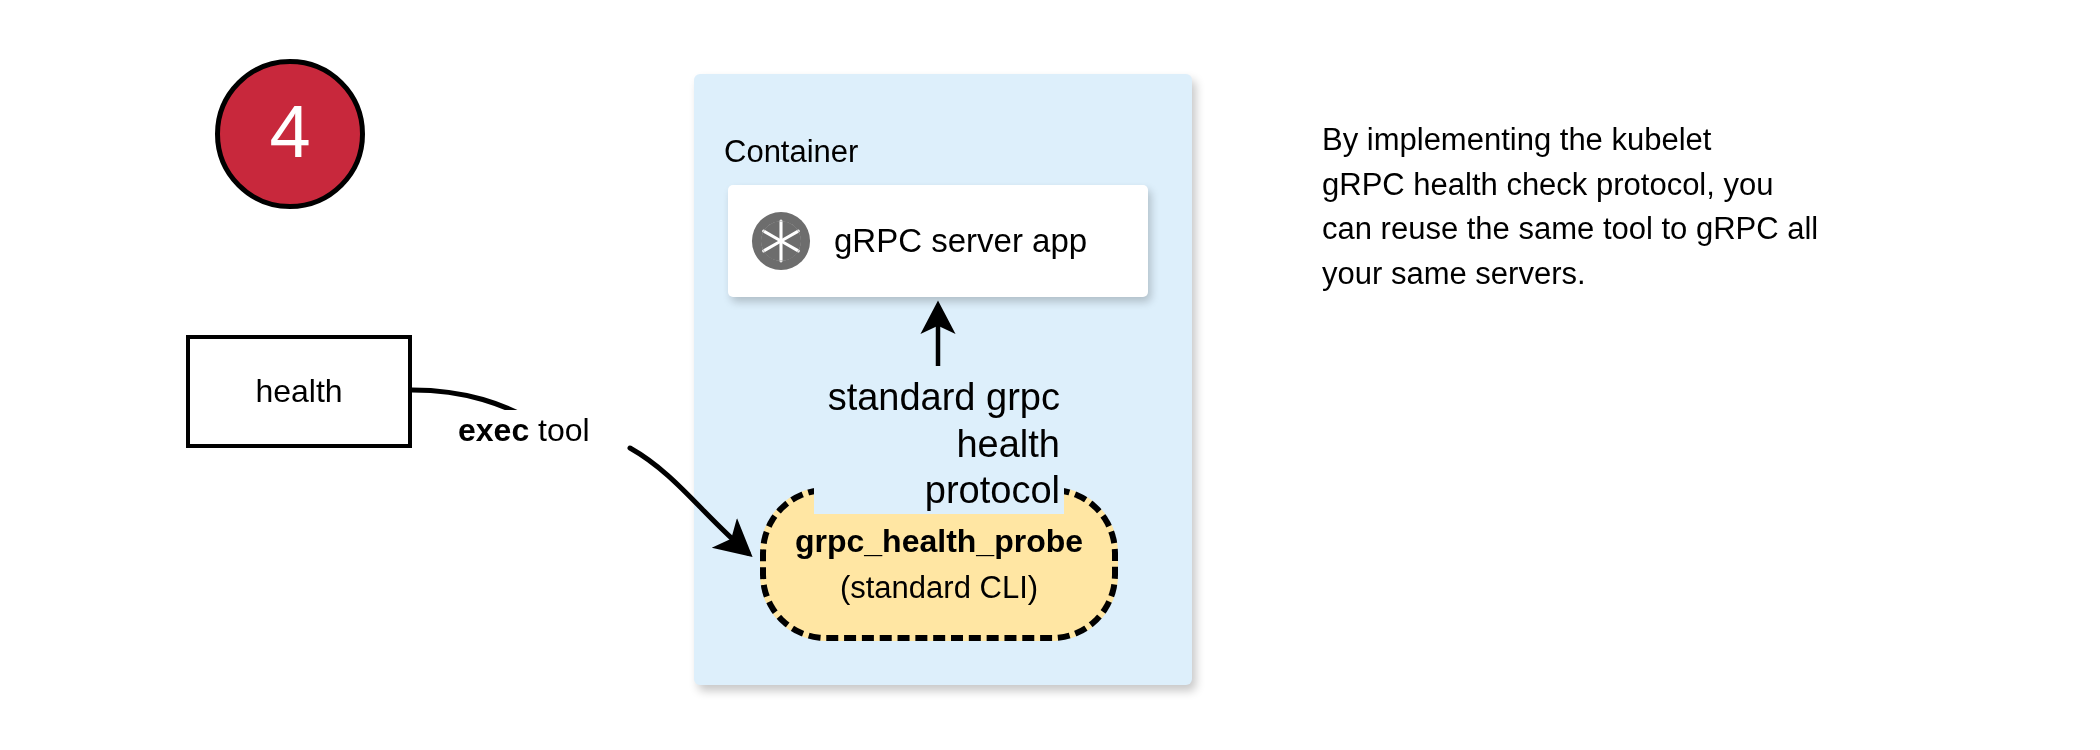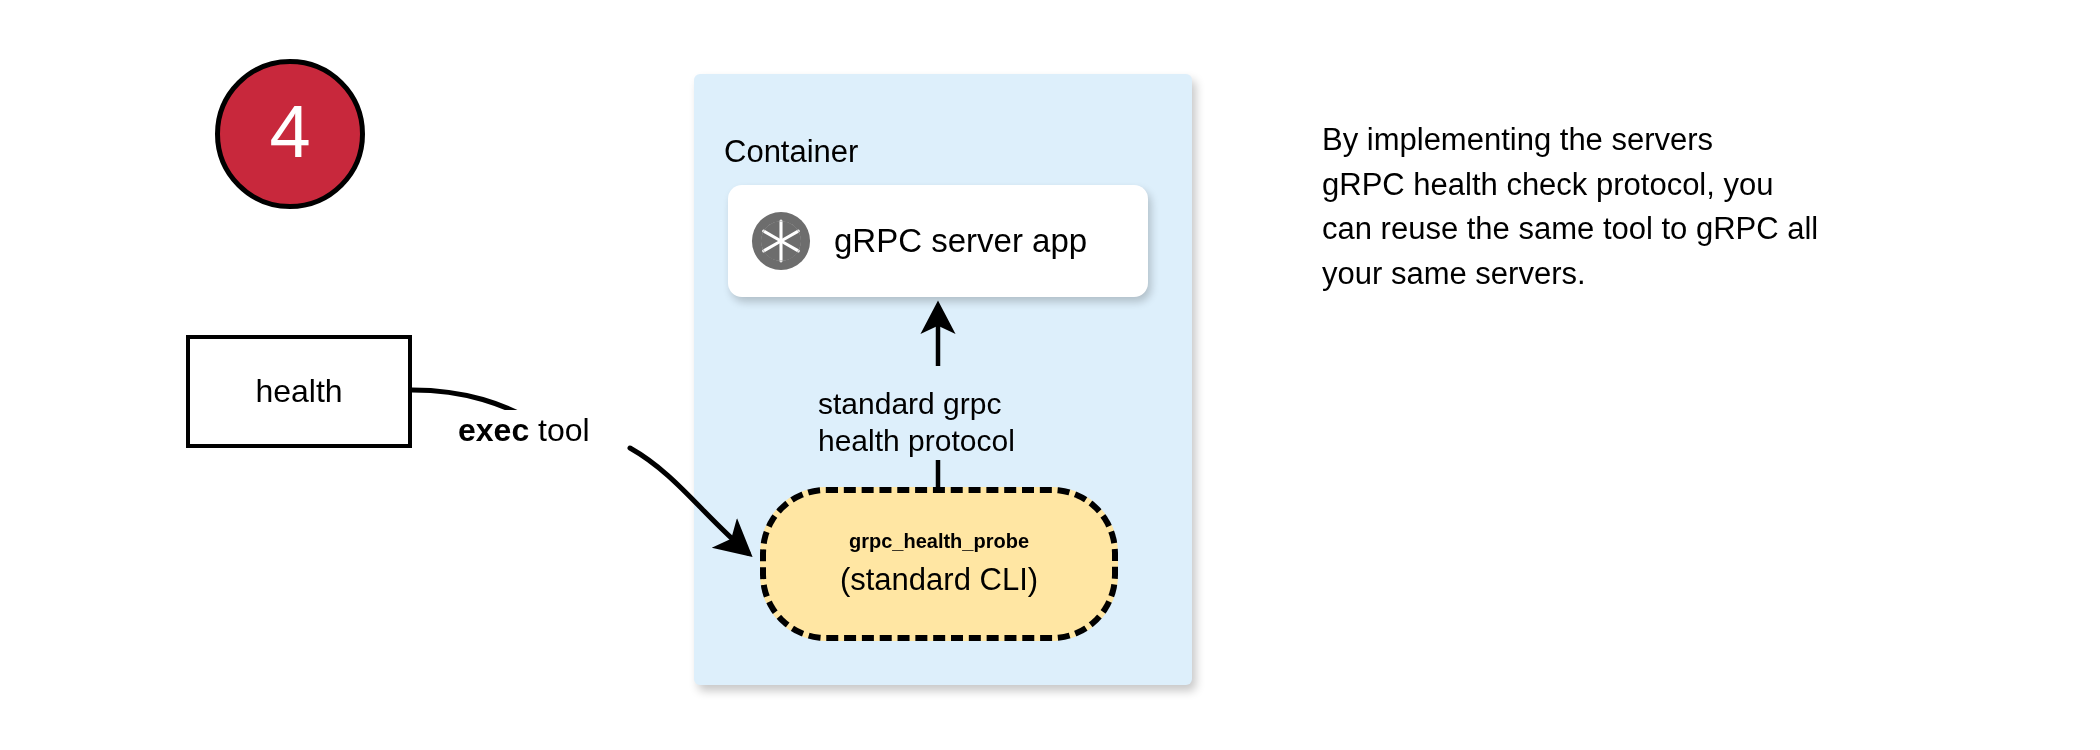--- a/index.html
+++ b/index.html
@@ -100,21 +100,21 @@
   }
 
   
   .server-card {
     position: absolute;
     left: 728px;
     top: 185px;
     width: 420px;
     height: 112px;
     background: #ffffff;
-    border-radius: 14px;
+    border-radius: 5px;
     box-shadow: 3px 5px 9px rgba(0,0,0,0.20);
     display: flex;
     align-items: center;
     z-index: 4;
   }
   .server-icon {
     width: 62px;
     height: 62px;
     margin-left: 22px;
     flex: 0 0 auto;
@@ -122,24 +122,24 @@
   .server-label {
     margin-left: 22px;
     font-size: 33px;
     color: #000000;
   }
 
   
   .protocol-label {
     position: absolute;
     left: 814px;
-    top: 386px;
+    top: 374px;
     width: 250px;
-    text-align: left;
-    font-size: 30px;
+    text-align: right;
+    font-size: 38px;
     line-height: 1.23;
     z-index: 5;
   }
   .protocol-label span {
     background: #ddeffb;
     display: inline-block;
     padding: 0 4px;
   }
 
   
@@ -153,21 +153,21 @@
     border: 6px dashed #000000;
     border-radius: 66px;
     box-sizing: border-box;
     display: flex;
     flex-direction: column;
     align-items: center;
     justify-content: center;
     z-index: 4;
   }
   .probe-name {
-    font-size: 20px;
+    font-size: 32px;
     font-weight: bold;
     line-height: 1.2;
   }
   .probe-sub {
     font-size: 31px;
     line-height: 1.2;
     margin-top: 8px;
   }
 
   
@@ -265,19 +265,19 @@
   </div>
 
   <svg class="arrows arrows-front">
 
     <path d="M630,448 C676,474 702,514 748,553" fill="none" stroke="#000000" stroke-width="5" stroke-linecap="round" marker-end="url(#arrowhead)"></path>
 
     <path d="M938,366 L938,306" fill="none" stroke="#000000" stroke-width="4.5" marker-end="url(#arrowhead)"></path>
   </svg>
 
   <div class="caption">
-    <span class="caption-line">By implementing the servers</span>
+    <span class="caption-line">By implementing the kubelet</span>
     <span class="caption-line">gRPC health check protocol, you</span>
     <span class="caption-line">can reuse the same tool to gRPC all</span>
     <span class="caption-line">your same servers.</span>
   </div>
 
 </div>
 
 </body></html>

